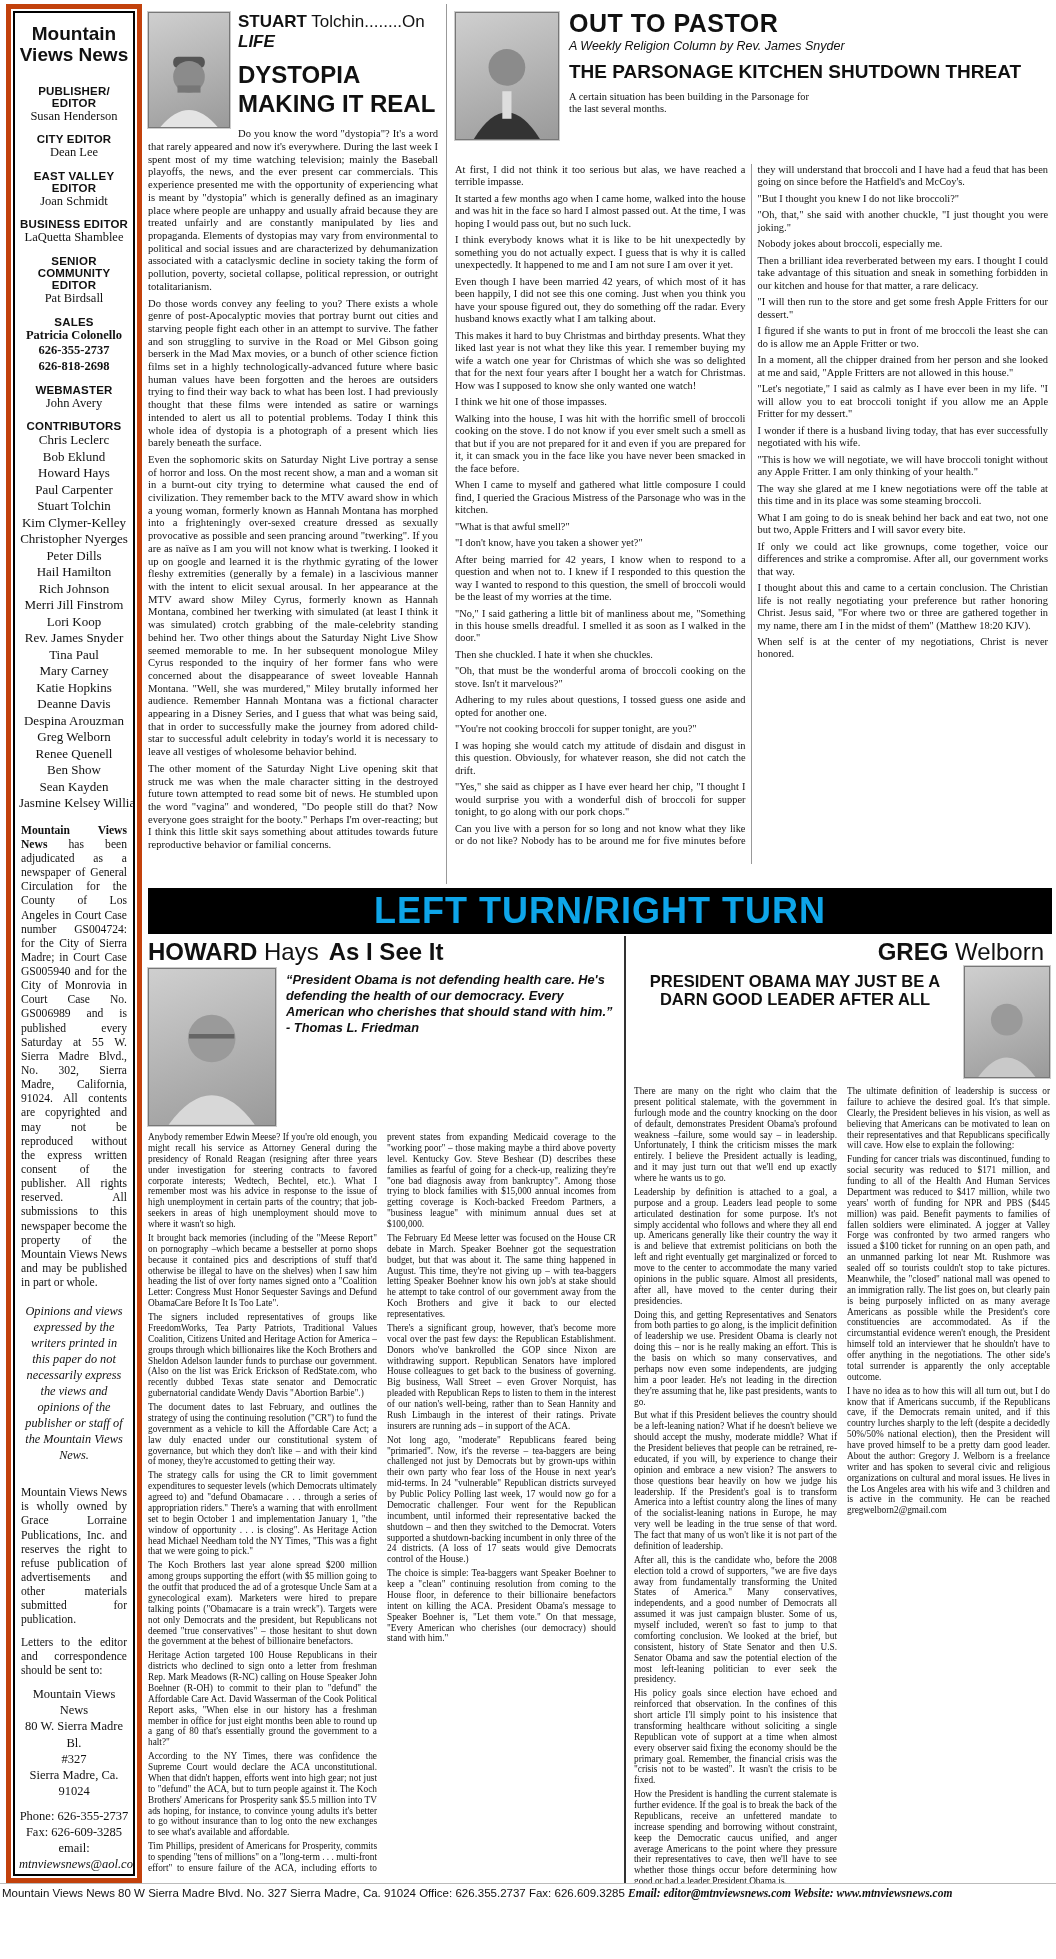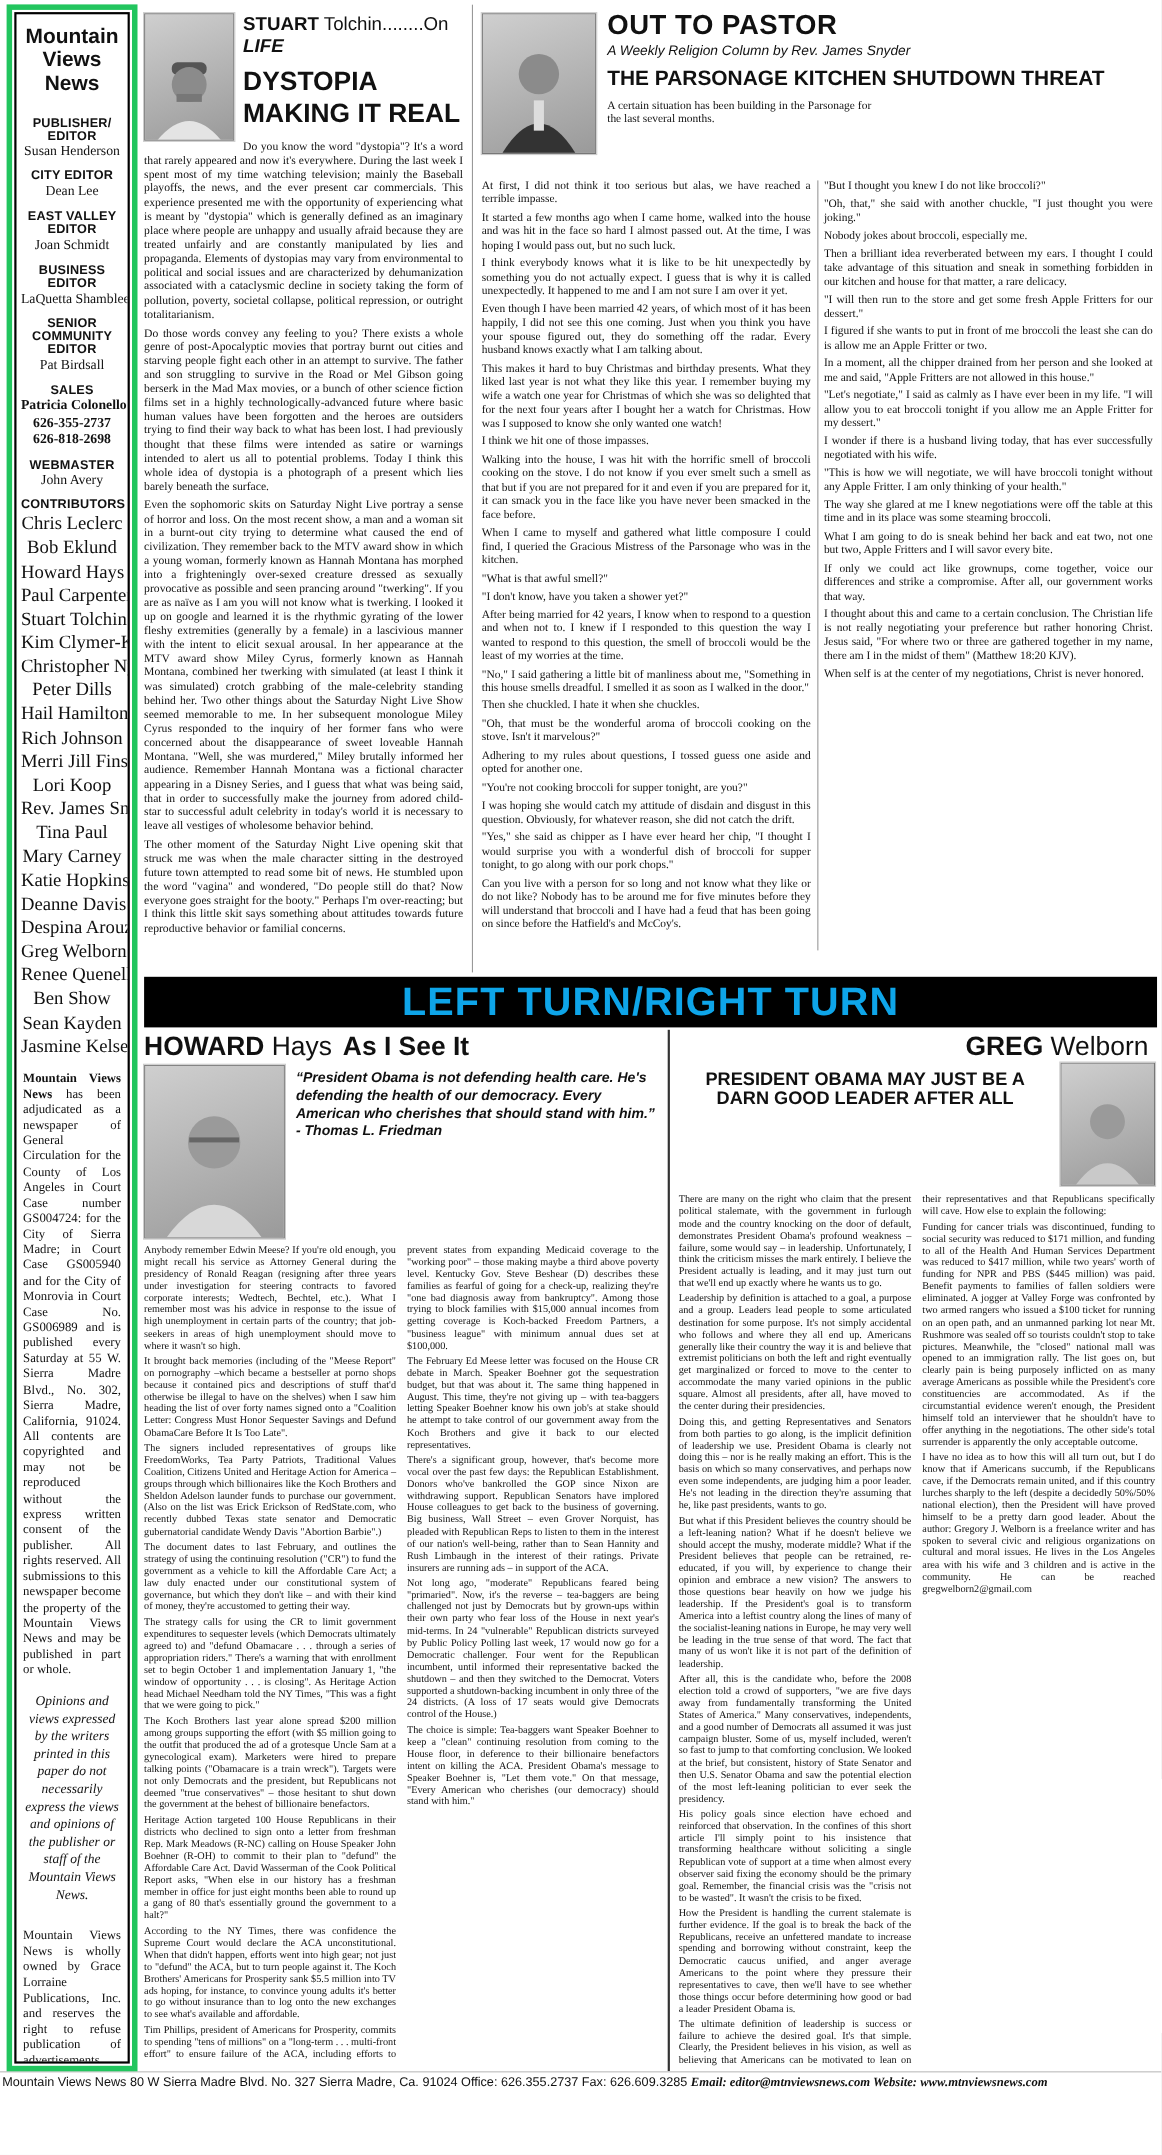--- a/index.html
+++ b/index.html
@@ -8,30 +8,30 @@
     width:1056px; height:1959px; margin:0 auto; background:#fff; color:#111;
     font-family:"Liberation Serif", serif; overflow:hidden; position:relative;
   }
   
   .topbar { background:#000; color:#fff; height:52px; position:relative; }
   .page-number { font-family:"Liberation Serif",serif; font-weight:bold; font-size:34px; position:absolute; left:10px; top:0px; letter-spacing:1px; }
   .section-title { font-family:"Liberation Sans",sans-serif; font-weight:bold; font-size:42px; letter-spacing:1px; position:absolute; left:0; right:0; top:0px; text-align:center; transform:scaleY(1.05); }
   .dateline { font-family:"Liberation Sans",sans-serif; font-weight:bold; font-size:12px; position:absolute; left:8px; bottom:2px; }
   
   .content { display:flex; height:1883px; padding:4px 4px 0 6px; gap:4px; }
-  .sidebar { width:119px; flex:none; border:5px solid #22c55e; padding:2px; }
+  .sidebar { width:136px; flex:none; border:5px solid #c2410c; padding:2px; }
   .sidebar-inner { border:2px solid #000; height:100%; padding:6px 4px; text-align:center; overflow:hidden; display:flex; flex-direction:column; }
   .main { flex:1; display:flex; flex-direction:column; overflow:hidden; }
   
   .masthead { font-family:"Liberation Sans",sans-serif; font-weight:bold; font-size:19px; line-height:1.12; margin:4px 0 10px 0; }
   .role-title { font-family:"Liberation Sans",sans-serif; font-weight:bold; font-size:11.5px; margin-top:9px; letter-spacing:.2px; }
   .role-lines { font-size:12.5px; line-height:1.25; }
   .role-lines div { white-space:nowrap; }
   .sales-lines { font-weight:bold; }
-  .contributors { font-size:17px; line-height:1.27; }
+  .contributors { font-size:13px; line-height:1.27; }
   .legal { text-align:justify; font-size:11.6px; line-height:1.22; margin-top:12px; padding:0 2px; }
   .legal p { margin-bottom:8px; }
   .legal .first b { font-weight:bold; }
   .opinions-note { font-style:italic; font-size:12.3px; text-align:center; line-height:1.3; margin:6px 2px 10px 2px; }
   .addr { font-size:12.5px; line-height:1.3; margin-bottom:8px; text-align:center; }
   .addr-email { font-style:italic; }
   .mission { background:#c9c9c9; border:2px solid #8a8a8a; box-shadow:2px 2px 0 #555 inset; padding:6px 5px; margin-top:auto; font-family:"Liberation Sans",sans-serif; text-align:left; }
   .mission-title { font-size:12px; text-align:center; line-height:1.2; }
   .mission-title .t2 { font-weight:bold; font-size:13px; display:block; }
   .mission-text { font-size:11.3px; line-height:1.18; text-align:justify; margin-top:4px; }

